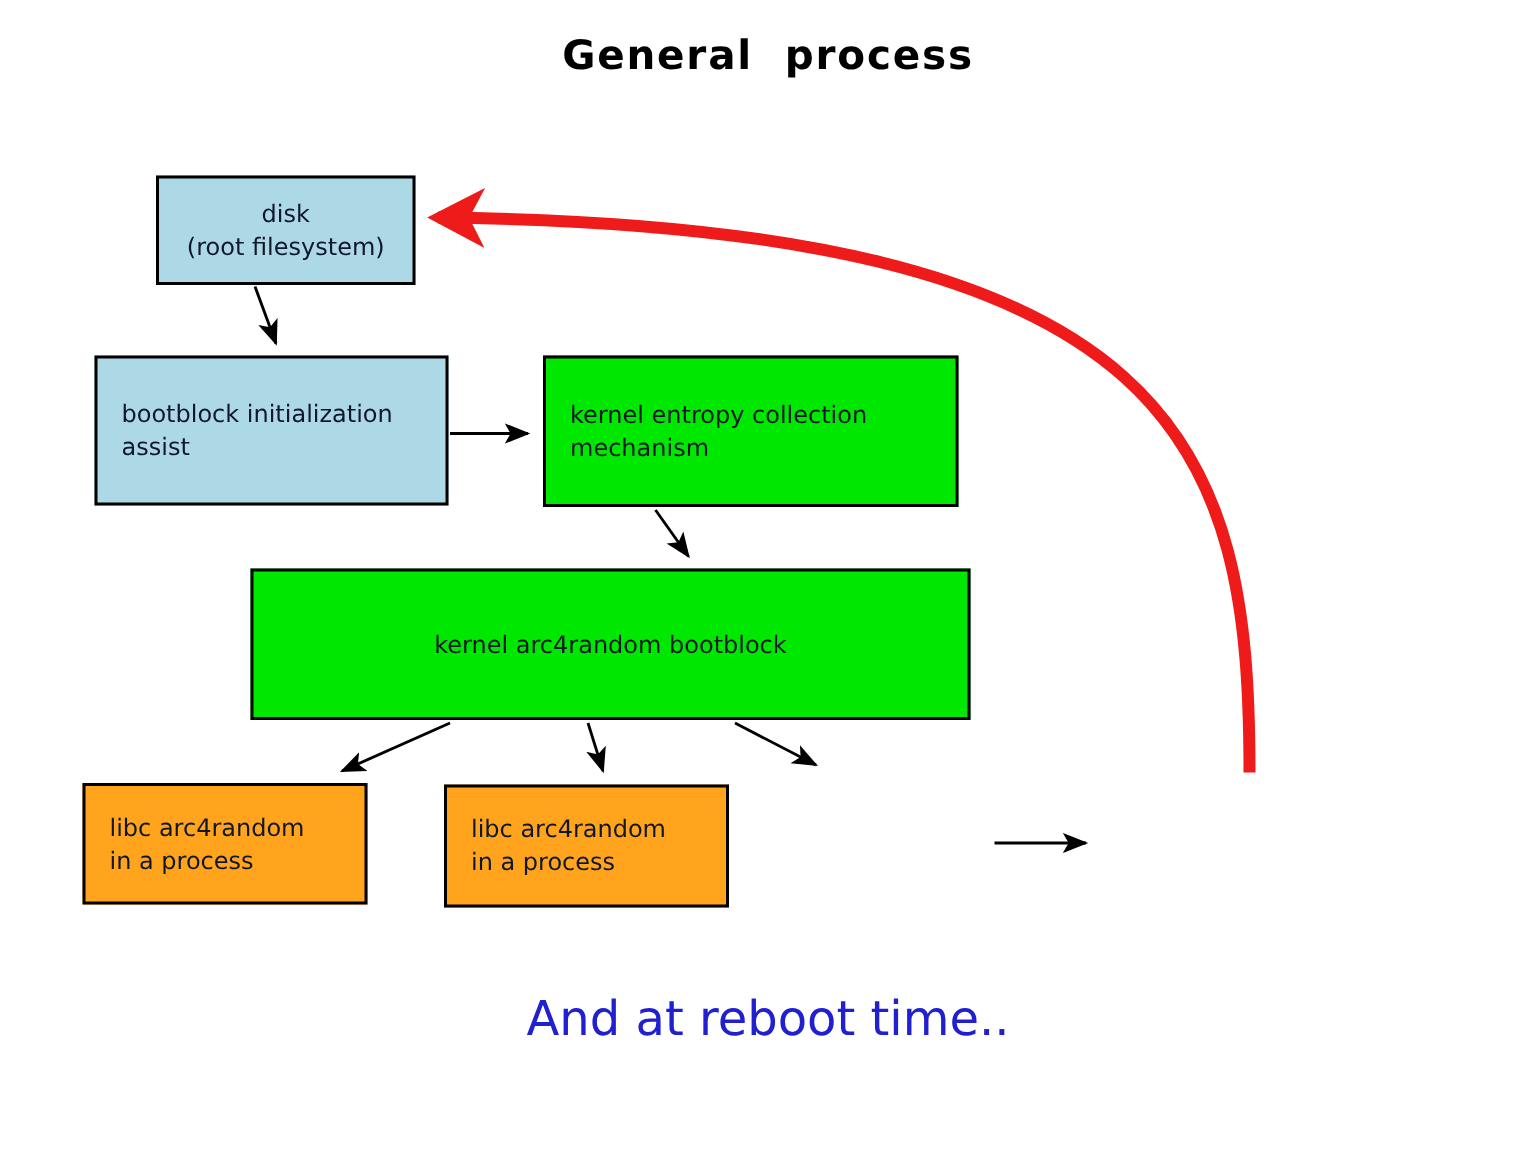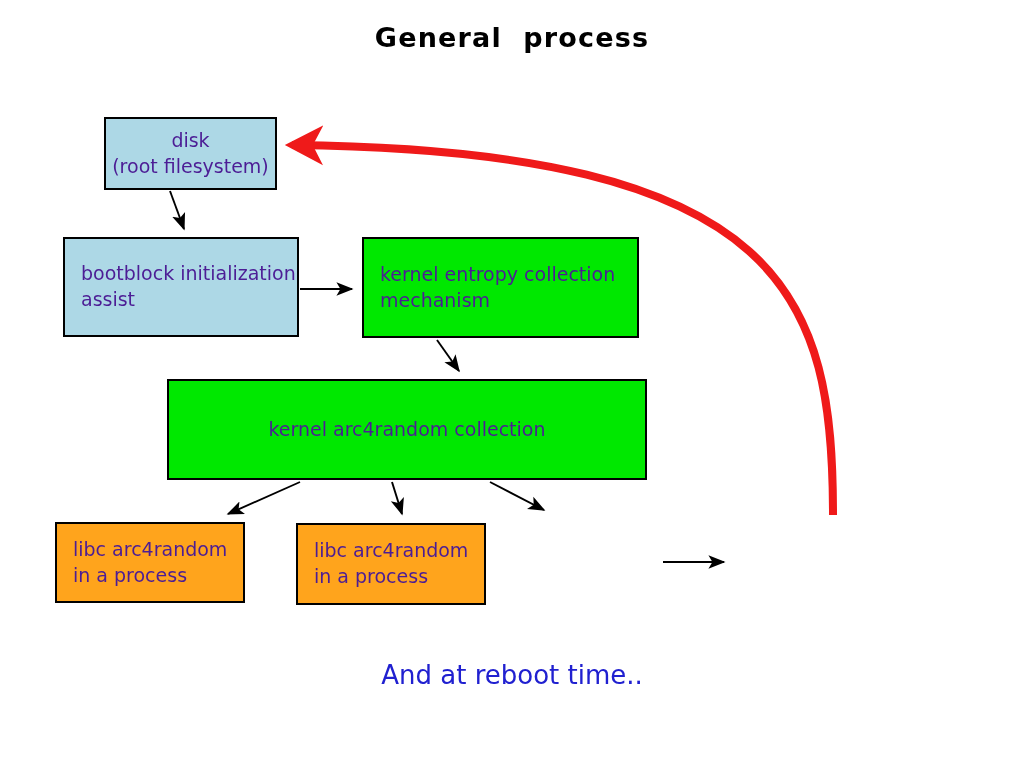--- a/index.html
+++ b/index.html
@@ -41,35 +41,35 @@
   }
 
   
   .footer-note {
     position: absolute;
     left: 0;
     top: 660px;
     width: 1024px;
     text-align: center;
     font-family: "DejaVu Sans", "Liberation Sans", sans-serif;
-    font-size: 26px;
+    font-size: 32px;
     font-weight: normal;
     color: #2020d0;
     white-space: pre;
   }
 
   
   .node {
     position: absolute;
     box-sizing: border-box;
     border: 2px solid #000000;
     display: flex;
-    font-size: 19px;
+    font-size: 16px;
     line-height: 1.35;
-    color: #4c1d95;
+    color: #0f172a;
     overflow: hidden;
   }
   .node .node-label {
     display: block;
     white-space: pre;
   }
 
   
   .align-center {
     align-items: center;
@@ -143,21 +143,21 @@
     <span class="node-label">kernel entropy collection
 mechanism</span>
   </div>
 
   <div class="node align-left" id="node-bootblock" style="left: 63px; top: 237px; width: 236px; height: 100px; background: rgb(173, 216, 230); border-color: rgb(0, 0, 0);">
     <span class="node-label">bootblock initialization
 assist</span>
   </div>
 
   <div class="node align-center" id="node-arc4random" style="left: 167px; top: 379px; width: 480px; height: 101px; background: rgb(0, 232, 0); border-color: rgb(0, 0, 0);">
-    <span class="node-label">kernel arc4random collection</span>
+    <span class="node-label">kernel arc4random bootblock</span>
   </div>
 
   <div class="node align-left" id="node-libc1" style="left: 55px; top: 522px; width: 190px; height: 81px; background: rgb(255, 164, 28); border-color: rgb(0, 0, 0);">
     <span class="node-label">libc arc4random
 in a process</span>
   </div>
 
   <div class="node align-left" id="node-libc2" style="left: 296px; top: 523px; width: 190px; height: 82px; background: rgb(255, 164, 28); border-color: rgb(0, 0, 0);">
     <span class="node-label">libc arc4random
 in a process</span>

